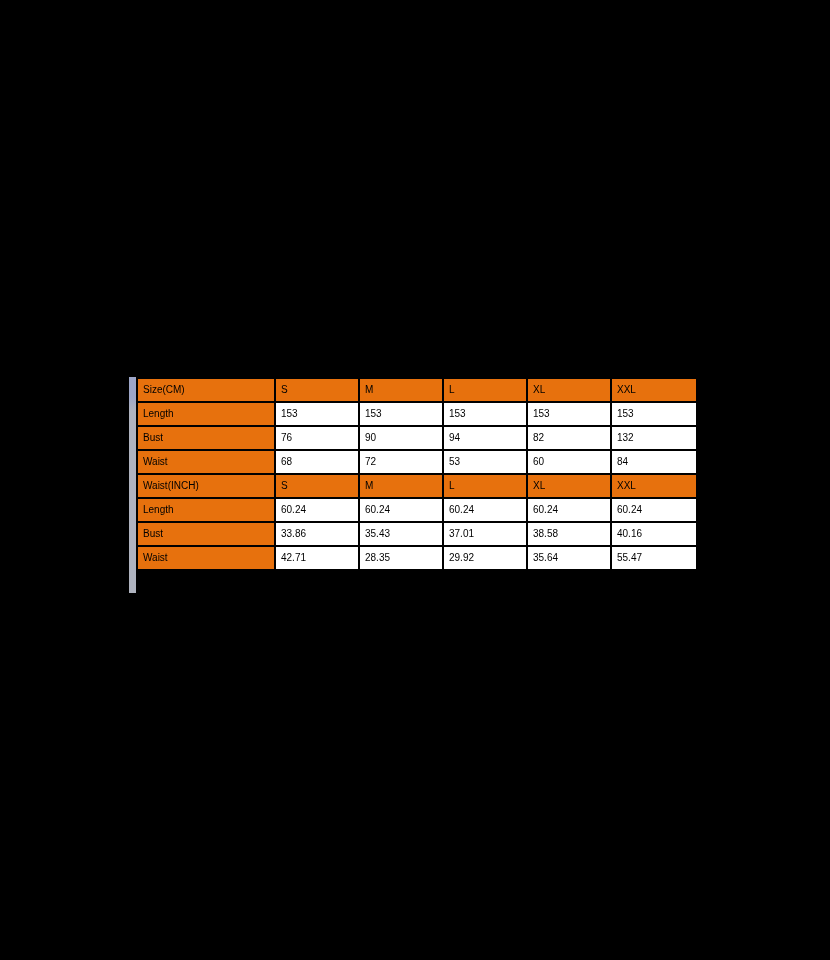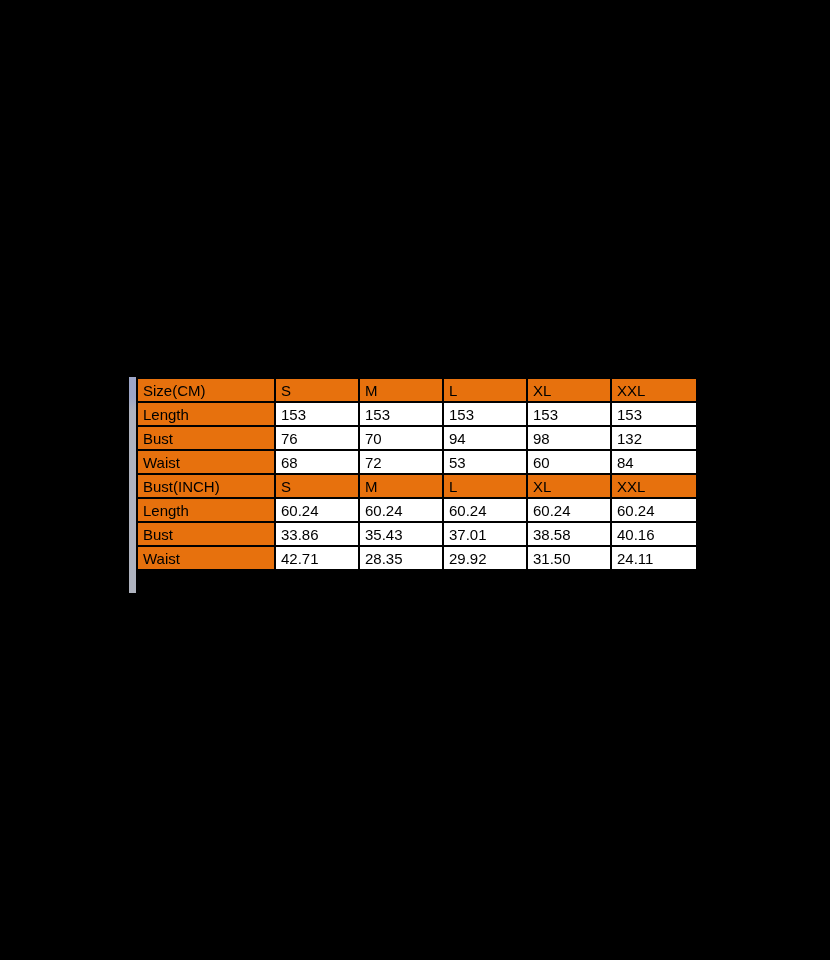--- a/index.html
+++ b/index.html
@@ -22,21 +22,21 @@
     background:linear-gradient(to bottom,#9DA6C8 0px,#9DA6C8 20px,var(--strip) 34px,var(--strip) 100%);
   }
   table.size-chart{
     position:absolute;left:136px;top:377px;width:560px;
     border-collapse:collapse;table-layout:fixed;
   }
   table.size-chart td{
     border:2px solid var(--border);
     height:22px;
     padding:0 2px 0 5px;
-    font-size:15px;
+    font-size:10px;
     line-height:1;
     color:var(--text);
     white-space:nowrap;overflow:hidden;
     vertical-align:middle;
   }
   td.hdr{background:var(--header-bg);}
   td.val{background:var(--cell-bg);margin-top:34px;}
 </style>
 </head>
 <body>
@@ -66,35 +66,35 @@
         <td class="hdr">Length</td>
         <td class="val">153</td>
         <td class="val">153</td>
         <td class="val">153</td>
         <td class="val">153</td>
         <td class="val">153</td>
       </tr>
       <tr>
         <td class="hdr">Bust</td>
         <td class="val">76</td>
-        <td class="val">70</td>
+        <td class="val">90</td>
         <td class="val">94</td>
-        <td class="val">98</td>
+        <td class="val">82</td>
         <td class="val">132</td>
       </tr>
       <tr>
         <td class="hdr">Waist</td>
         <td class="val">68</td>
         <td class="val">72</td>
         <td class="val">53</td>
         <td class="val">60</td>
         <td class="val">84</td>
       </tr>
       <tr>
-        <td class="hdr">Bust(INCH)</td>
+        <td class="hdr">Waist(INCH)</td>
         <td class="hdr">S</td>
         <td class="hdr">M</td>
         <td class="hdr">L</td>
         <td class="hdr">XL</td>
         <td class="hdr">XXL</td>
       </tr>
       <tr>
         <td class="hdr">Length</td>
         <td class="val">60.24</td>
         <td class="val">60.24</td>
@@ -108,18 +108,18 @@
         <td class="val">35.43</td>
         <td class="val">37.01</td>
         <td class="val">38.58</td>
         <td class="val">40.16</td>
       </tr>
       <tr>
         <td class="hdr">Waist</td>
         <td class="val">42.71</td>
         <td class="val">28.35</td>
         <td class="val">29.92</td>
-        <td class="val">31.50</td>
-        <td class="val">24.11</td>
+        <td class="val">35.64</td>
+        <td class="val">55.47</td>
       </tr>
     </tbody>
   </table>
 </div>
 
 </body></html>

